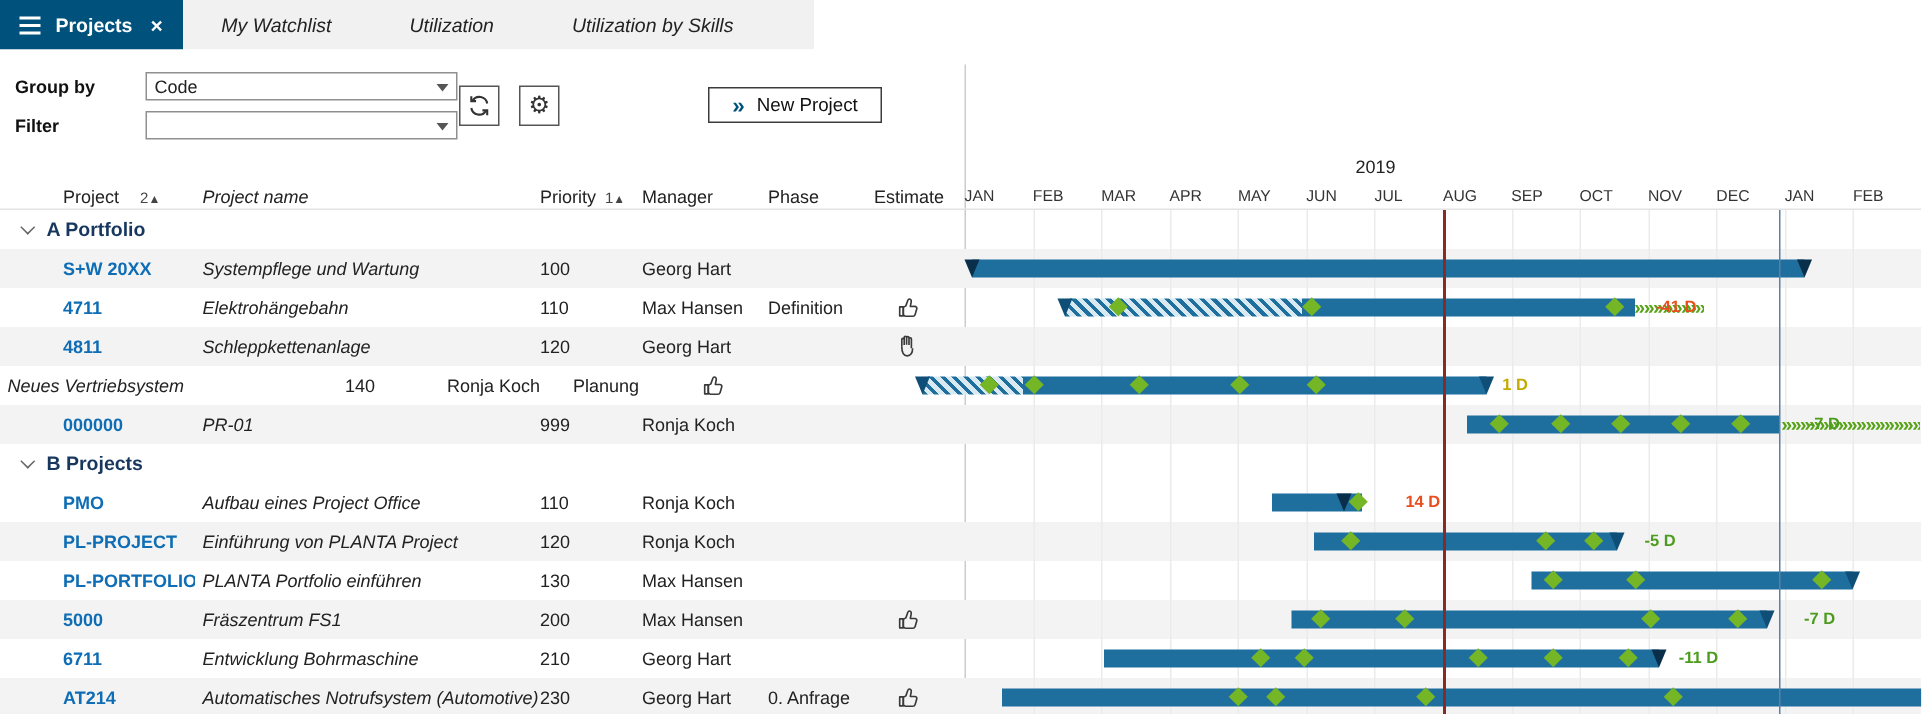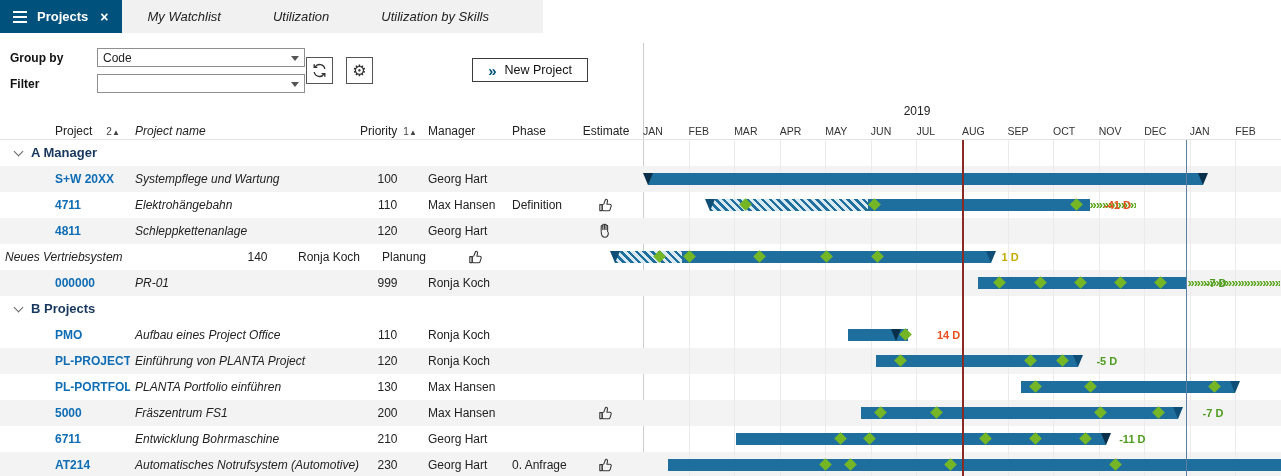--- a/index.html
+++ b/index.html
@@ -43,23 +43,23 @@
   .header-left .lcell { line-height:17px; height:17px; }
   .sort-badge { font-size:10px; color:#444; margin-left:14px; }
   .sort-badge .arr { font-size:8px; }
   .hline { position:absolute; top:106px; left:0; right:0; height:1px; background:#e3e3e3; }
 
   
   .rows { position:absolute; top:107px; left:0; width:1281px; height:338px; }
   .row { display:flex; height:26px; position:relative; }
   .row.alt { background:#f3f3f3; }
   .lcell { height:26px; line-height:26px; font-size:12px; color:#222; white-space:nowrap; overflow:hidden; }
-  .c-id    { width:130px; padding-left:55px; color:#0e6db4; font-weight:bold; }
+  .c-id    { width:130px; padding-left:42px; color:#0e6db4; font-weight:bold; }
   .c-name  { width:230px; padding-left:5px;font-style:italic; }
-  .c-prio  { width:55px; text-align:center; }
+  .c-prio  { width:55px; text-align:left; }
   .c-mgr   { width:88px; padding-left:13px; }
   .c-phase { width:66px; padding-left:9px; }
   .c-est   { width:74px; display:flex; align-items:center; justify-content:center; }
   .est-icon { display:inline-flex; }
   .group-cell { width:643px; display:flex; align-items:center; }
   .gchev { width:7px; height:7px; border-left:1.5px solid #666; border-bottom:1.5px solid #666;
            transform:rotate(-45deg); margin:0 9px 3px 15px; }
   .group-label { font-size:13px; font-weight:600; color:#17375E; }
 
   .gcell { position:relative; width:638px; height:26px; }
@@ -161,21 +161,21 @@
       <div class="lcell c-est">
           <span>Estimate</span>
         </div>
     </div>
     <div class="hline"></div>
 
     <div class="rows" id="rows">
         <div class="row">
           <div class="lcell group-cell">
             <div class="gchev"></div>
-            <div class="group-label">A Manager</div>
+            <div class="group-label">A Portfolio</div>
           </div>
           <div class="gcell"></div>
         </div>
         <div class="row alt">
           <div class="lcell c-id">S+W 20XX</div>
           <div class="lcell c-name">Systempflege und Wartung</div>
           <div class="lcell c-prio">100</div>
           <div class="lcell c-mgr">Georg Hart</div>
           <div class="lcell c-phase"></div>
           <div class="lcell c-est"></div>

